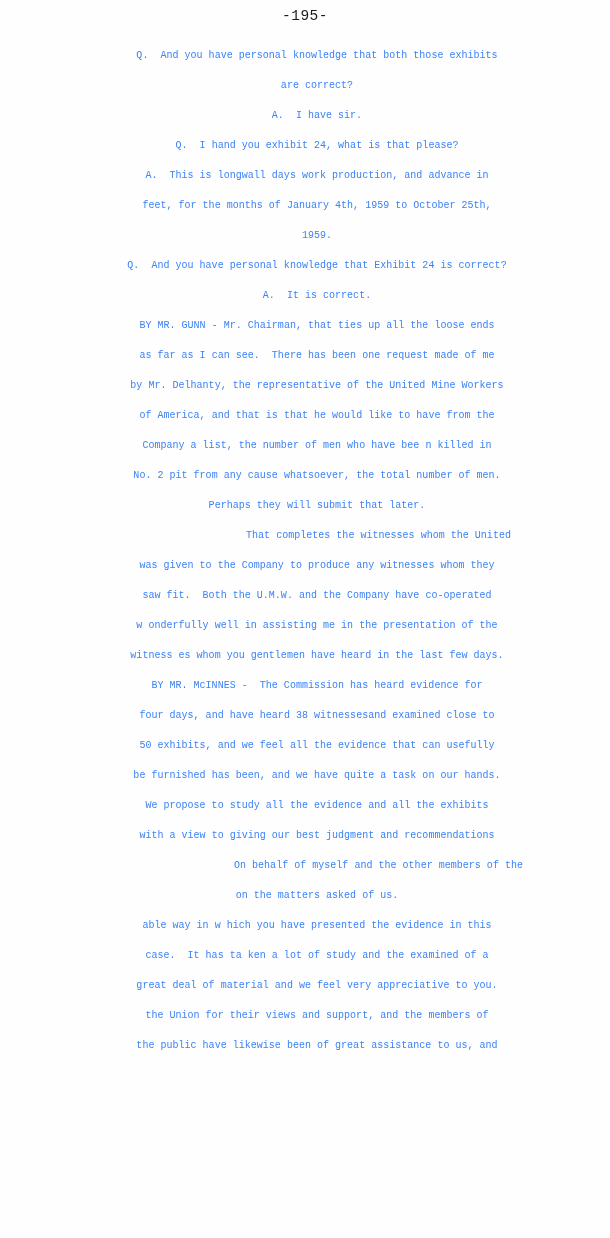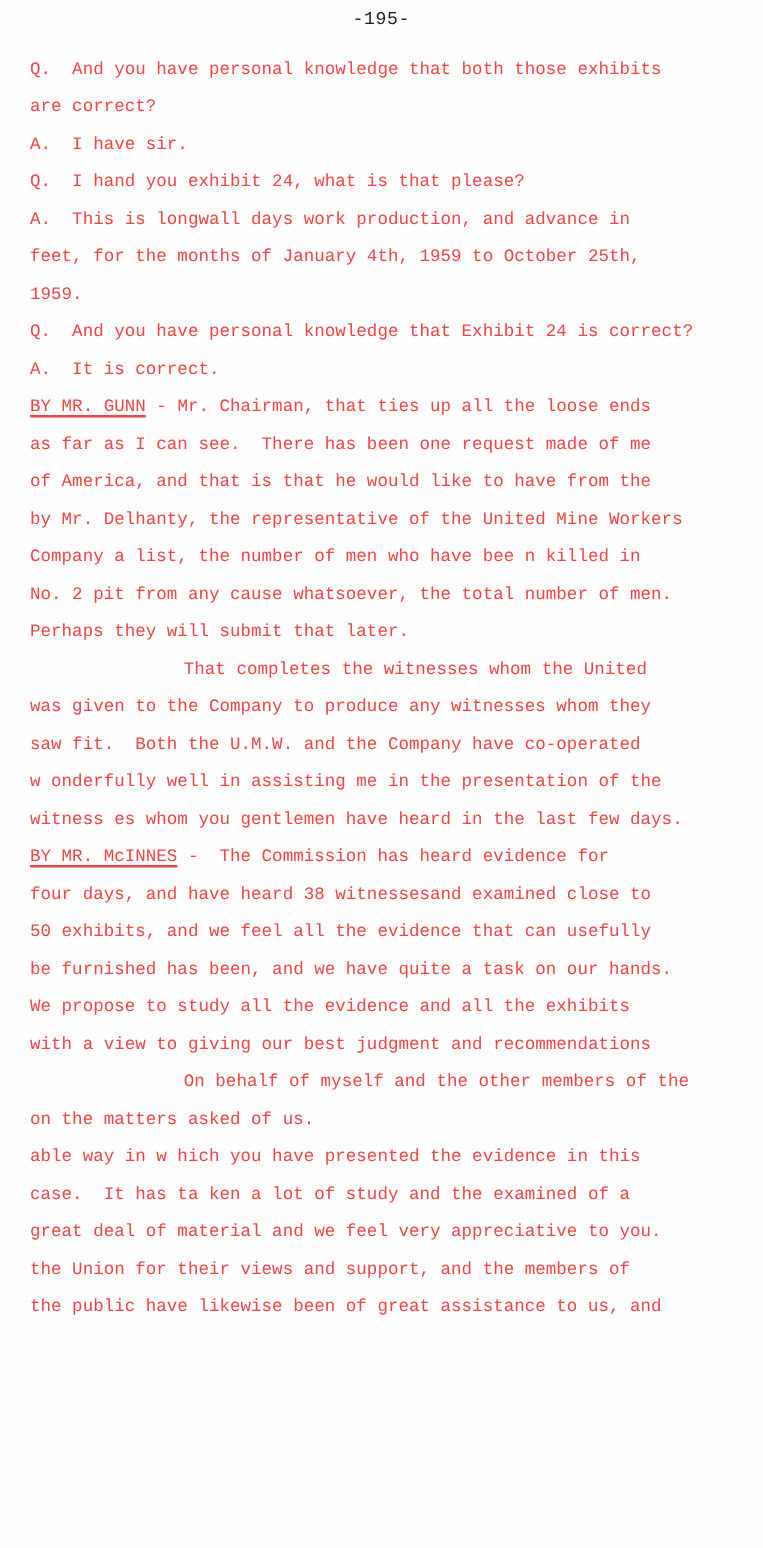--- a/index.html
+++ b/index.html
@@ -31,31 +31,31 @@
   }
   #body-text {
     position: absolute;
     top: 41px;
     left: 0;
     width: 610px;
   }
   .line {
     height: 30px;
     line-height: 30px;
-    font-size: 14px;
+    font-size: 10px;
     letter-spacing: 0.02px;
-    color: #ef4444;
+    color: #3b82f6;
     white-space: pre;
     padding-left: 24px;
     box-sizing: border-box;
+    text-align: center;
   }
   .line.indent-1 { padding-left: 147px; }
   .line.indent-2 { padding-left: 133px; }
   .line .u {
-    text-decoration: underline;
     text-decoration-thickness: 1.5px;
     text-underline-offset: 2.5px;
   }
 </style>
 </head>
 <body>
 
 <div id="page">
 
   <div class="page-number">-195-</div>
@@ -65,22 +65,22 @@
       <div class="line">are correct?</div>
       <div class="line">A.  I have sir.</div>
       <div class="line">Q.  I hand you exhibit 24, what is that please?</div>
       <div class="line">A.  This is longwall days work production, and advance in</div>
       <div class="line">feet, for the months of January 4th, 1959 to October 25th,</div>
       <div class="line">1959.</div>
       <div class="line">Q.  And you have personal knowledge that Exhibit 24 is correct?</div>
       <div class="line">A.  It is correct.</div>
       <div class="line"><span class="u">BY MR. GUNN</span> - Mr. Chairman, that ties up all the loose ends</div>
       <div class="line">as far as I can see.  There has been one request made of me</div>
+      <div class="line">by Mr. Delhanty, the representative of the United Mine Workers</div>
       <div class="line">of America, and that is that he would like to have from the</div>
-      <div class="line">by Mr. Delhanty, the representative of the United Mine Workers</div>
       <div class="line">Company a list, the number of men who have bee n killed in</div>
       <div class="line">No. 2 pit from any cause whatsoever, the total number of men.</div>
       <div class="line">Perhaps they will submit that later.</div>
       <div class="line indent-1">That completes the witnesses whom the United</div>
       <div class="line">was given to the Company to produce any witnesses whom they</div>
       <div class="line">saw fit.  Both the U.M.W. and the Company have co-operated</div>
       <div class="line">w onderfully well in assisting me in the presentation of the</div>
       <div class="line">witness es whom you gentlemen have heard in the last few days.</div>
       <div class="line"><span class="u">BY MR. McINNES</span> -  The Commission has heard evidence for</div>
       <div class="line">four days, and have heard 38 witnessesand examined close to</div>

